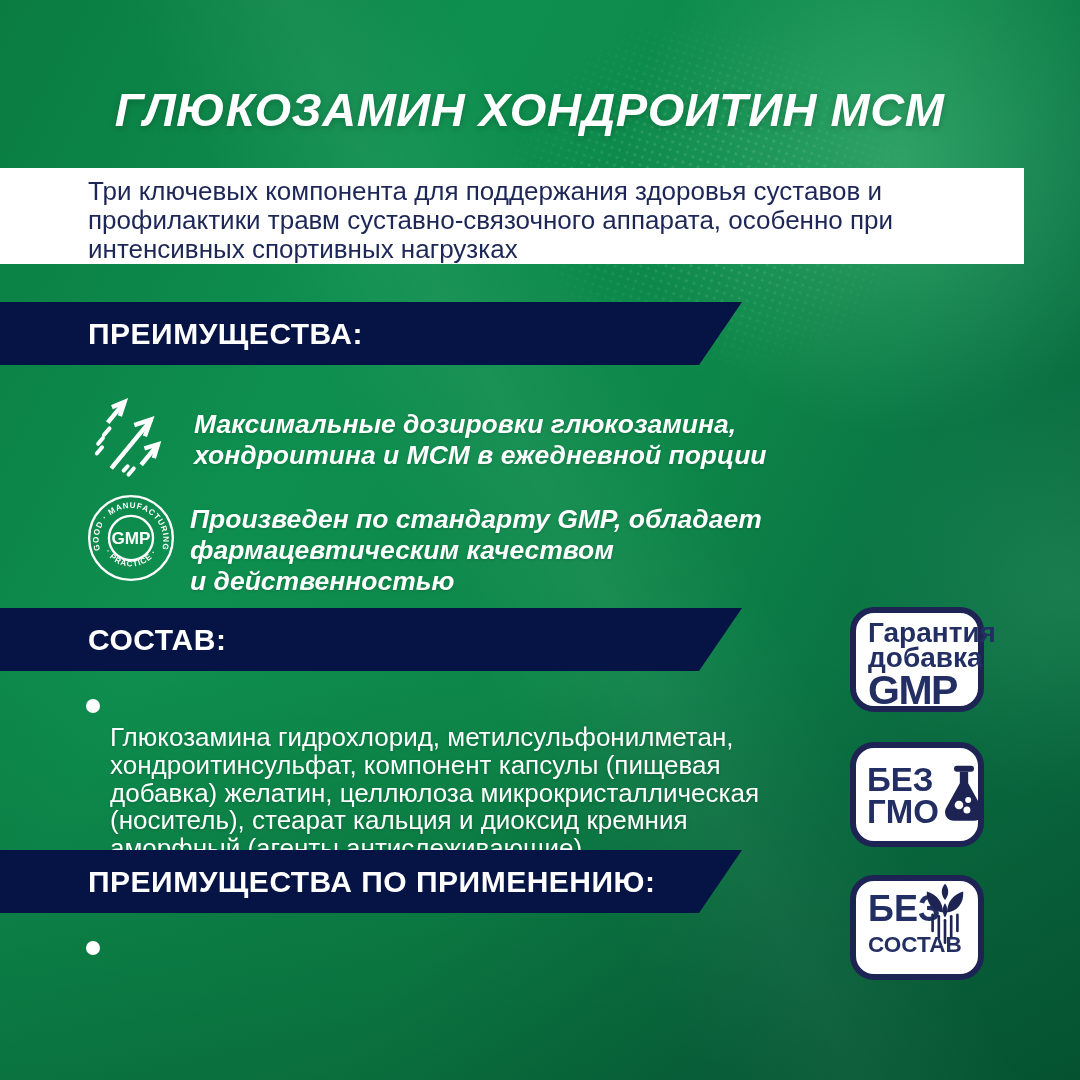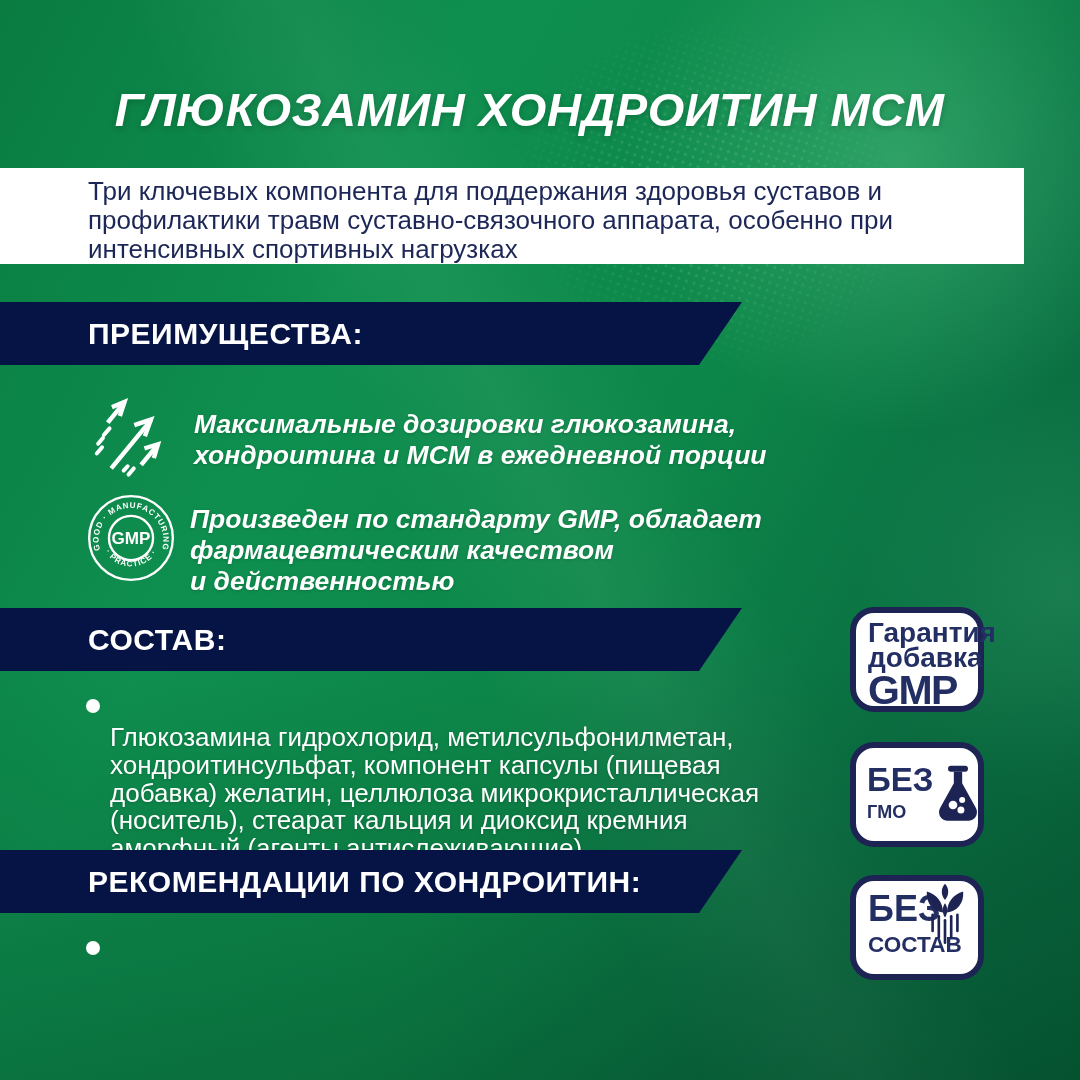--- a/index.html
+++ b/index.html
@@ -58,21 +58,21 @@
 
   
   .badge { position:absolute; left:850px; width:134px; height:105px; background:#ffffff;
     border:6px solid #1d2454; border-radius:24px; box-sizing:border-box; color:#232e63; }
   .badge.quality { top:607px; padding:7px 0 0 12px; }
   .badge.quality .small { font-size:28px; font-weight:bold; line-height:25px; letter-spacing:0; }
   .badge.quality .big { font-size:41px; font-weight:bold; line-height:40px; letter-spacing:-1.5px; }
   .badge.gmo { top:742px; display:flex; align-items:center; padding:0 6px 0 11px; }
   .badge.gmo .col { display:flex; flex-direction:column; }
   .badge.gmo .top { font-size:33px; font-weight:bold; line-height:34px; }
-  .badge.gmo .bottom { font-size:18px; font-weight:bold; line-height:30px; }
+  .badge.gmo .bottom { font-size:33px; font-weight:bold; line-height:30px; }
   .badge.gluten { top:875px; padding:8px 0 0 12px; }
   .badge.gluten .top { font-size:36px; font-weight:bold; line-height:40px; }
   .badge.gluten .bottom { font-size:22.5px; font-weight:bold; line-height:24px; margin-top:4px; letter-spacing:0; }
   .icon-flask { width:50px; height:60px; flex:0 0 auto; }
   .icon-wheat { position:absolute; right:7px; top:2px; width:52px; height:62px; }
 
   svg text, svg textPath { font-family:"Liberation Sans", sans-serif; }
 </style>
 </head>
 <body>
@@ -142,21 +142,21 @@
   </div>
   <span class="dot comp"></span>
   <p class="bullet-text comp">Глюкозамина гидрохлорид, метилсульфонилметан,
 хондроитинсульфат, компонент капсулы (пищевая
 добавка) желатин, целлюлоза микрокристаллическая
 (носитель), стеарат кальция и диоксид кремния
 аморфный (агенты антислеживающие)</p>
 
   <div class="banner rec">
     <div class="shape"></div>
-    <span class="label">РЕКОМЕНДАЦИИ ПО ХОНДРОИТИН:</span>
+    <span class="label">ПРЕИМУЩЕСТВА ПО ПРИМЕНЕНИЮ:</span>
   </div>
   <span class="dot rec"></span>
 
   <div class="badge quality">
     <div class="small">Гарантия</div>
     <div class="small">добавка</div>
     <div class="big">GMP</div>
   </div>
 
   <div class="badge gmo">

